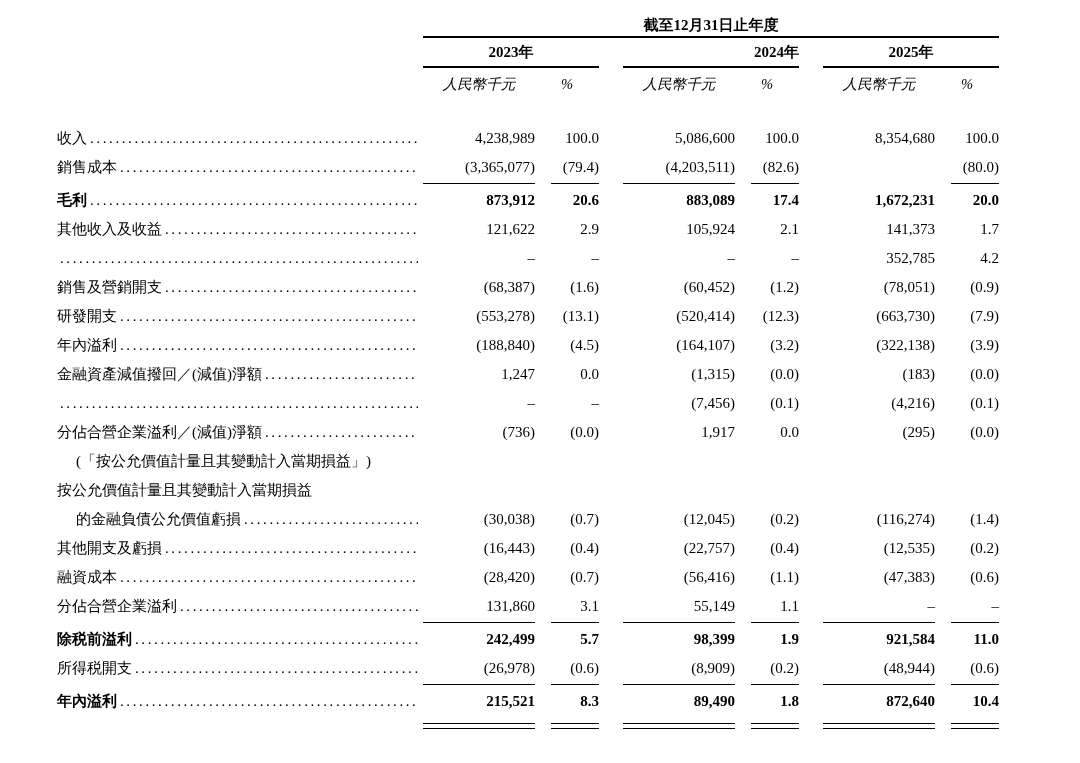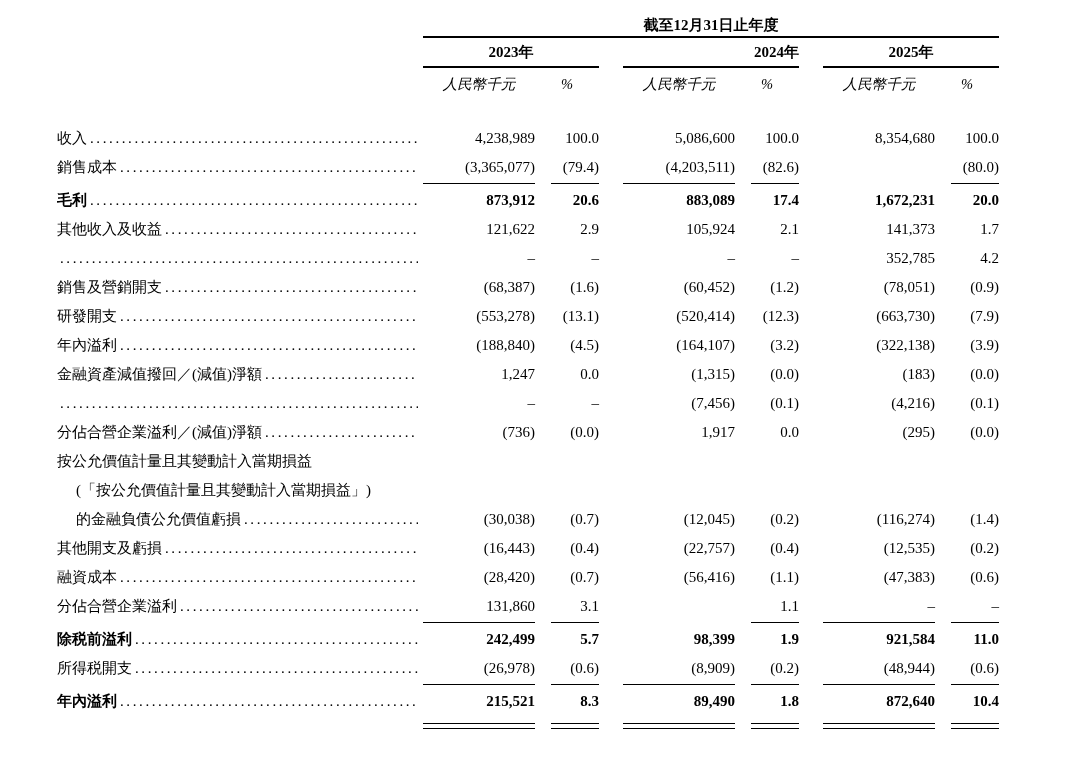--- a/index.html
+++ b/index.html
@@ -260,27 +260,27 @@
           <span class="dots">..........................................................................................</span>
         </div>
         <div class="ncell col2">(736)</div>
         <div class="pcell col3">(0.0)</div>
         <div class="ncell col5">1,917</div>
         <div class="pcell col6">0.0</div>
         <div class="ncell col8">(295)</div>
         <div class="pcell col9">(0.0)</div>
       </div>
       <div class="grid rrow">
-        <div class="label-cell">
-          <span>按公允價值計量且其變動計入當期損益</span>
-        </div>
-      </div>
-      <div class="grid rrow">
         <div class="label-cell indent1">
           <span>(「按公允價值計量且其變動計入當期損益」)</span>
+        </div>
+      </div>
+      <div class="grid rrow">
+        <div class="label-cell">
+          <span>按公允價值計量且其變動計入當期損益</span>
         </div>
       </div>
       <div class="grid rrow">
         <div class="label-cell indent1">
           <span>的金融負債公允價值虧損</span>
           <span class="dots">..........................................................................................</span>
         </div>
         <div class="ncell col2">(30,038)</div>
         <div class="pcell col3">(0.7)</div>
         <div class="ncell col5">(12,045)</div>
@@ -312,20 +312,21 @@
         <div class="ncell col8">(47,383)</div>
         <div class="pcell col9">(0.6)</div>
       </div>
       <div class="grid rrow rule-single">
         <div class="label-cell">
           <span>分佔合營企業溢利</span>
           <span class="dots">..........................................................................................</span>
         </div>
         <div class="ncell col2">131,860</div>
         <div class="pcell col3">3.1</div>
+        <div class="ncell col5">55,149</div>
         <div class="pcell col6">1.1</div>
         <div class="ncell col8">–</div>
         <div class="pcell col9">–</div>
       </div>
       <div class="grid rrow bold">
         <div class="label-cell">
           <span>除税前溢利</span>
           <span class="dots">..........................................................................................</span>
         </div>
         <div class="ncell col2">242,499</div>

